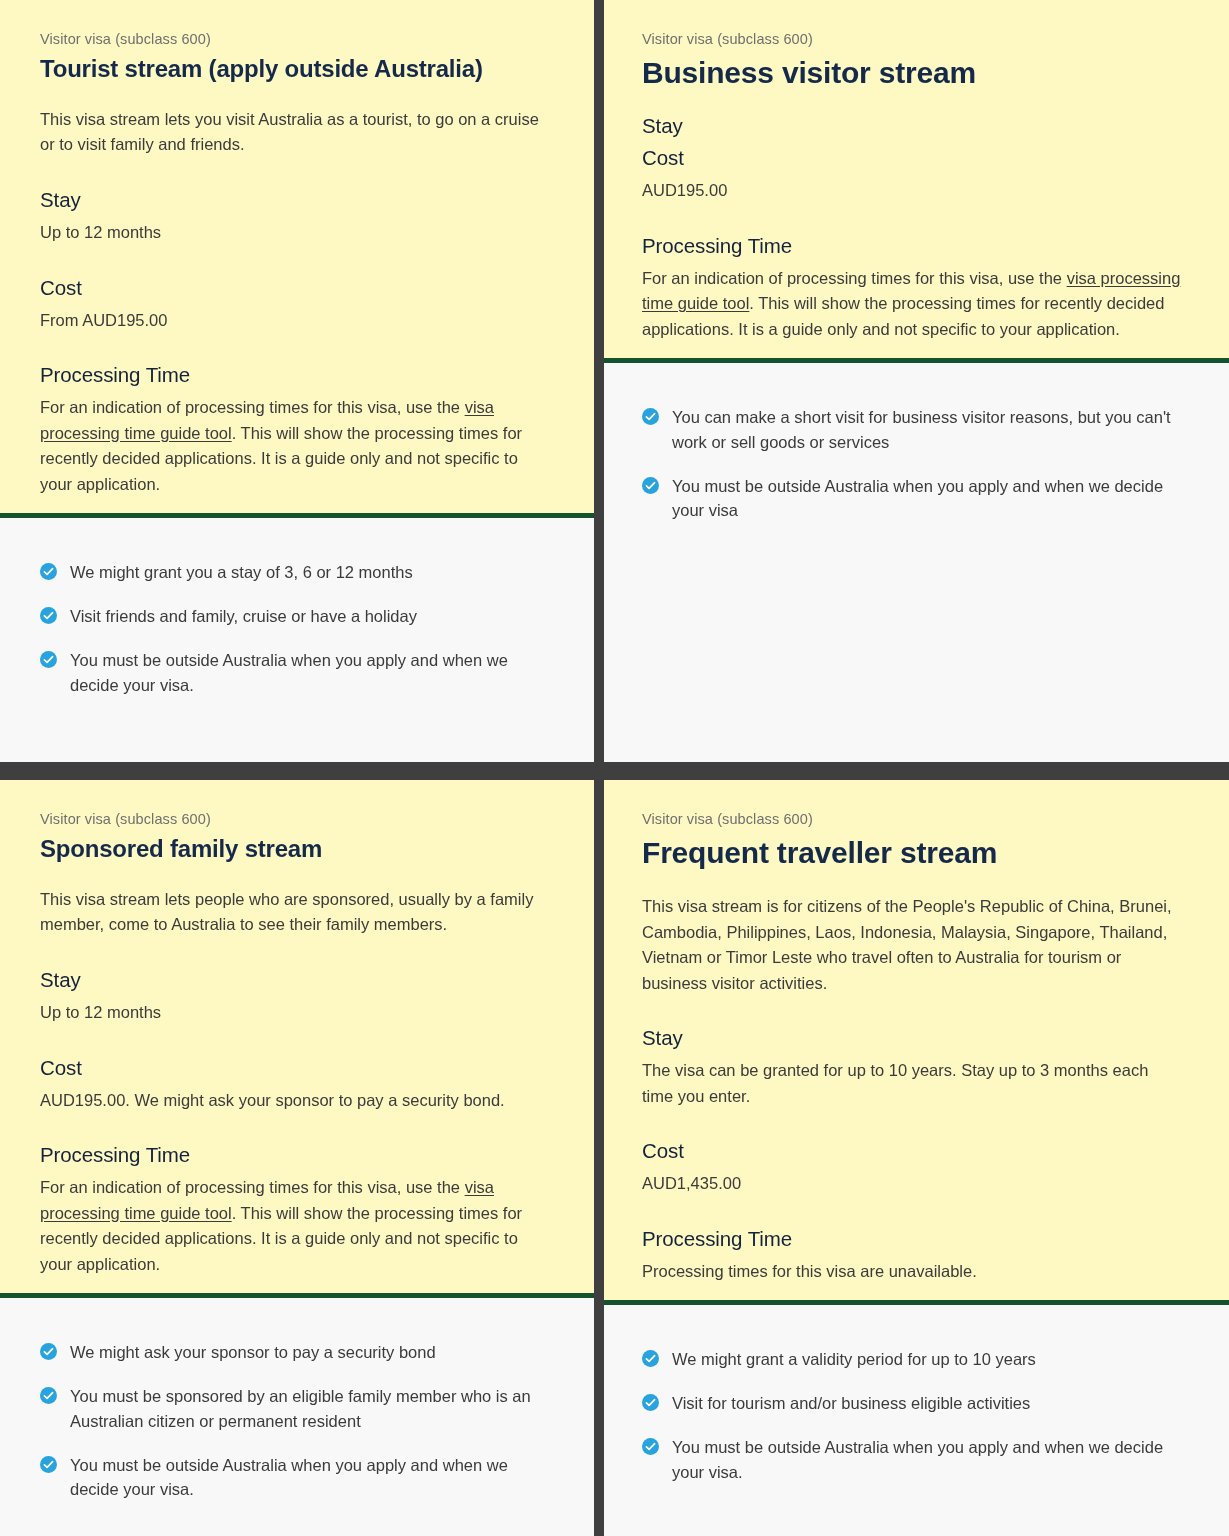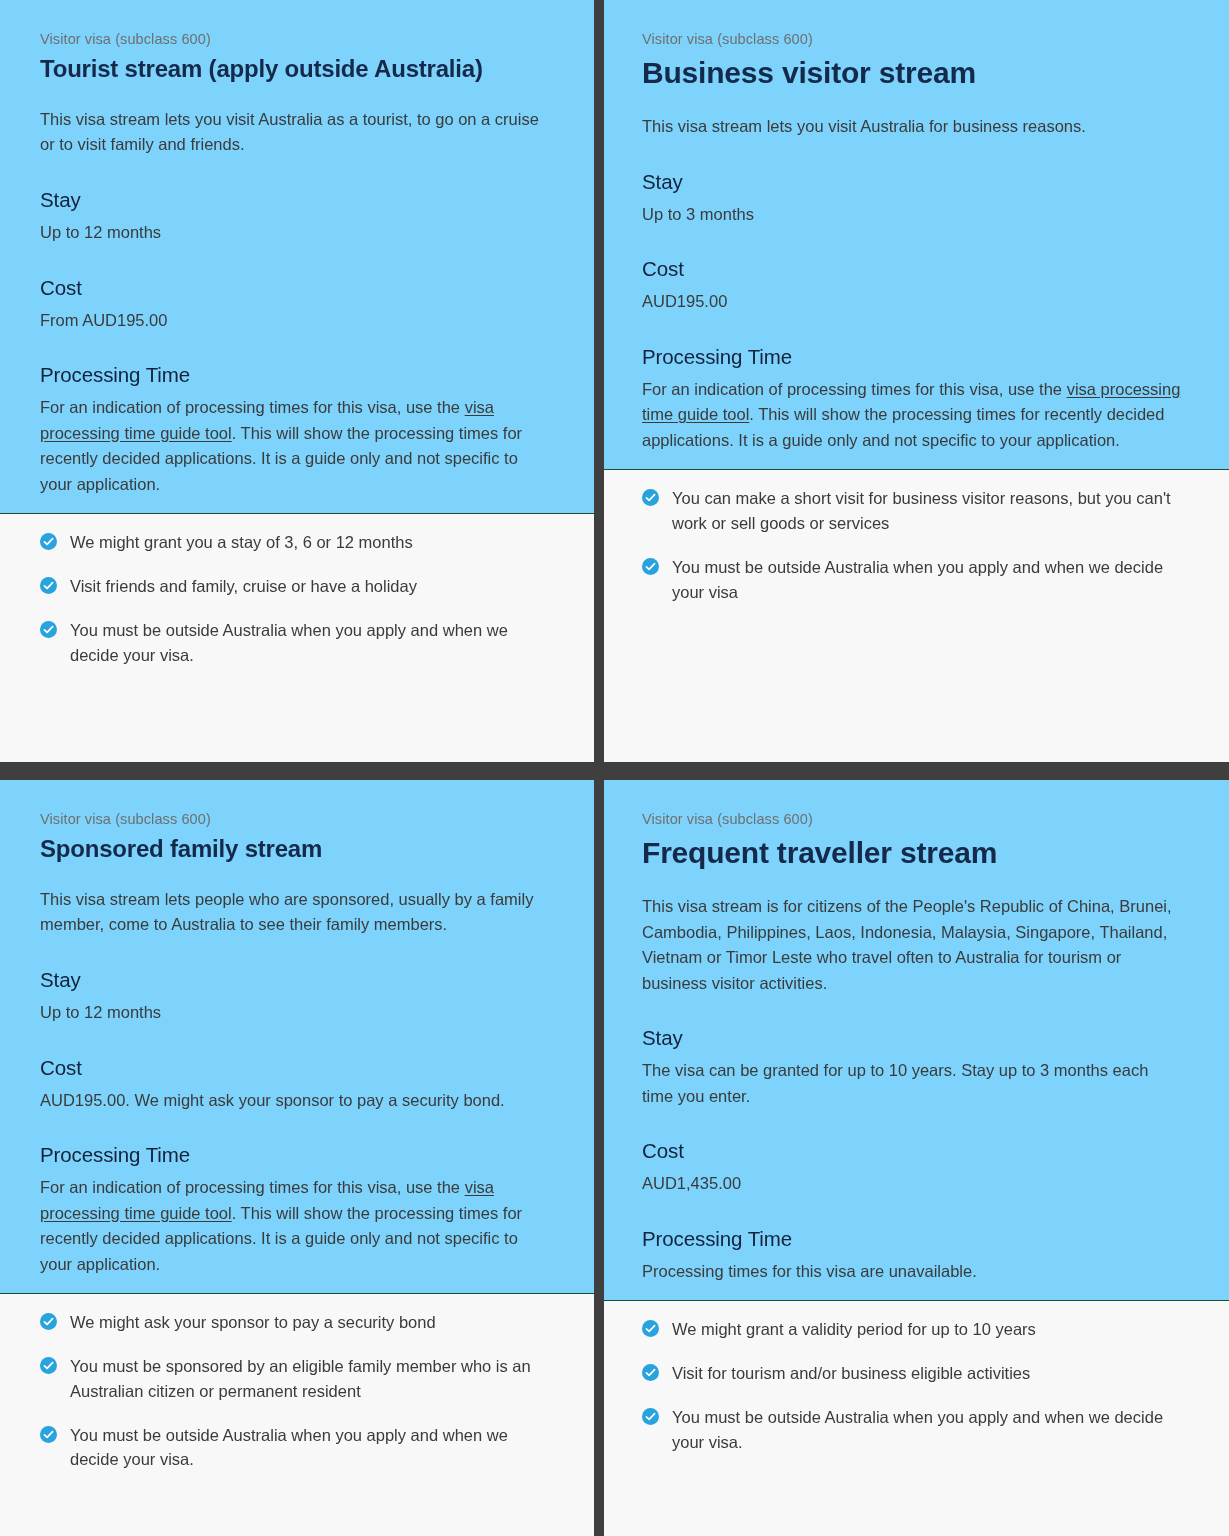--- a/index.html
+++ b/index.html
@@ -29,21 +29,21 @@
     grid-row: 1 / span 3;
     background: #3f3f3f;
   }
   .h-divider {
     grid-column: 1 / span 3;
     grid-row: 2;
     background: #3f3f3f;
   }
 
   .card {
-    background: #7dd3fc;
+    background: #fef9c3;
     overflow: hidden;
     display: flex;
     flex-direction: column;
     position: relative;
     align-items: flex-end;
   }
   .card--tl { grid-column: 1; grid-row: 1; }
   .card--tr { grid-column: 3; grid-row: 1; }
   .card--bl { grid-column: 1; grid-row: 3; }
   .card--br { grid-column: 3; grid-row: 3; }
@@ -99,22 +99,22 @@
 
   .inline-link {
     color: #3b3b3b;
     text-decoration: underline;
     text-underline-offset: 2px;
   }
 
   .highlight-band {
     background: #f8f8f9;
     flex: 1 1 auto;
-    padding: 16px 40px 26px 40px;
-    border-top: 1px solid #14532d;
+    padding: 42px 40px 26px 40px;
+    border-top: 5px solid #14532d;
   }
   .card--tr .highlight-band,
   .card--br .highlight-band { padding-left: 38px; padding-right: 46px; }
 
   .check-list {
     list-style: none;
     margin: 0;
     padding: 0;
   }
   .check-item {
@@ -190,24 +190,22 @@
     </div>
   </div>
 
   <div class="v-divider"></div>
   <div class="h-divider"></div>
 
   <div class="card card--tr">
     <div class="card-body">
       <p class="eyebrow">Visitor visa (subclass 600)</p>
       <h2 class="title">Business visitor stream</h2>
-      <p class="intro">This visa stream lets you visit Australia for business reasons.</p>
 
       <h3 class="section-heading">Stay</h3>
-      <p class="section-text">Up to 3 months</p>
 
       <h3 class="section-heading">Cost</h3>
       <p class="section-text">AUD195.00</p>
 
       <h3 class="section-heading">Processing Time</h3>
       <p class="section-text"><span>For an indication of processing times for this visa, use the </span><a class="inline-link" href="#">visa processing time guide tool</a><span>. This will show the processing times for recently decided applications. It is a guide only and not specific to your application.</span></p>
     </div>
     <div class="highlight-band">
       <ul class="check-list">
         <li class="check-item">

